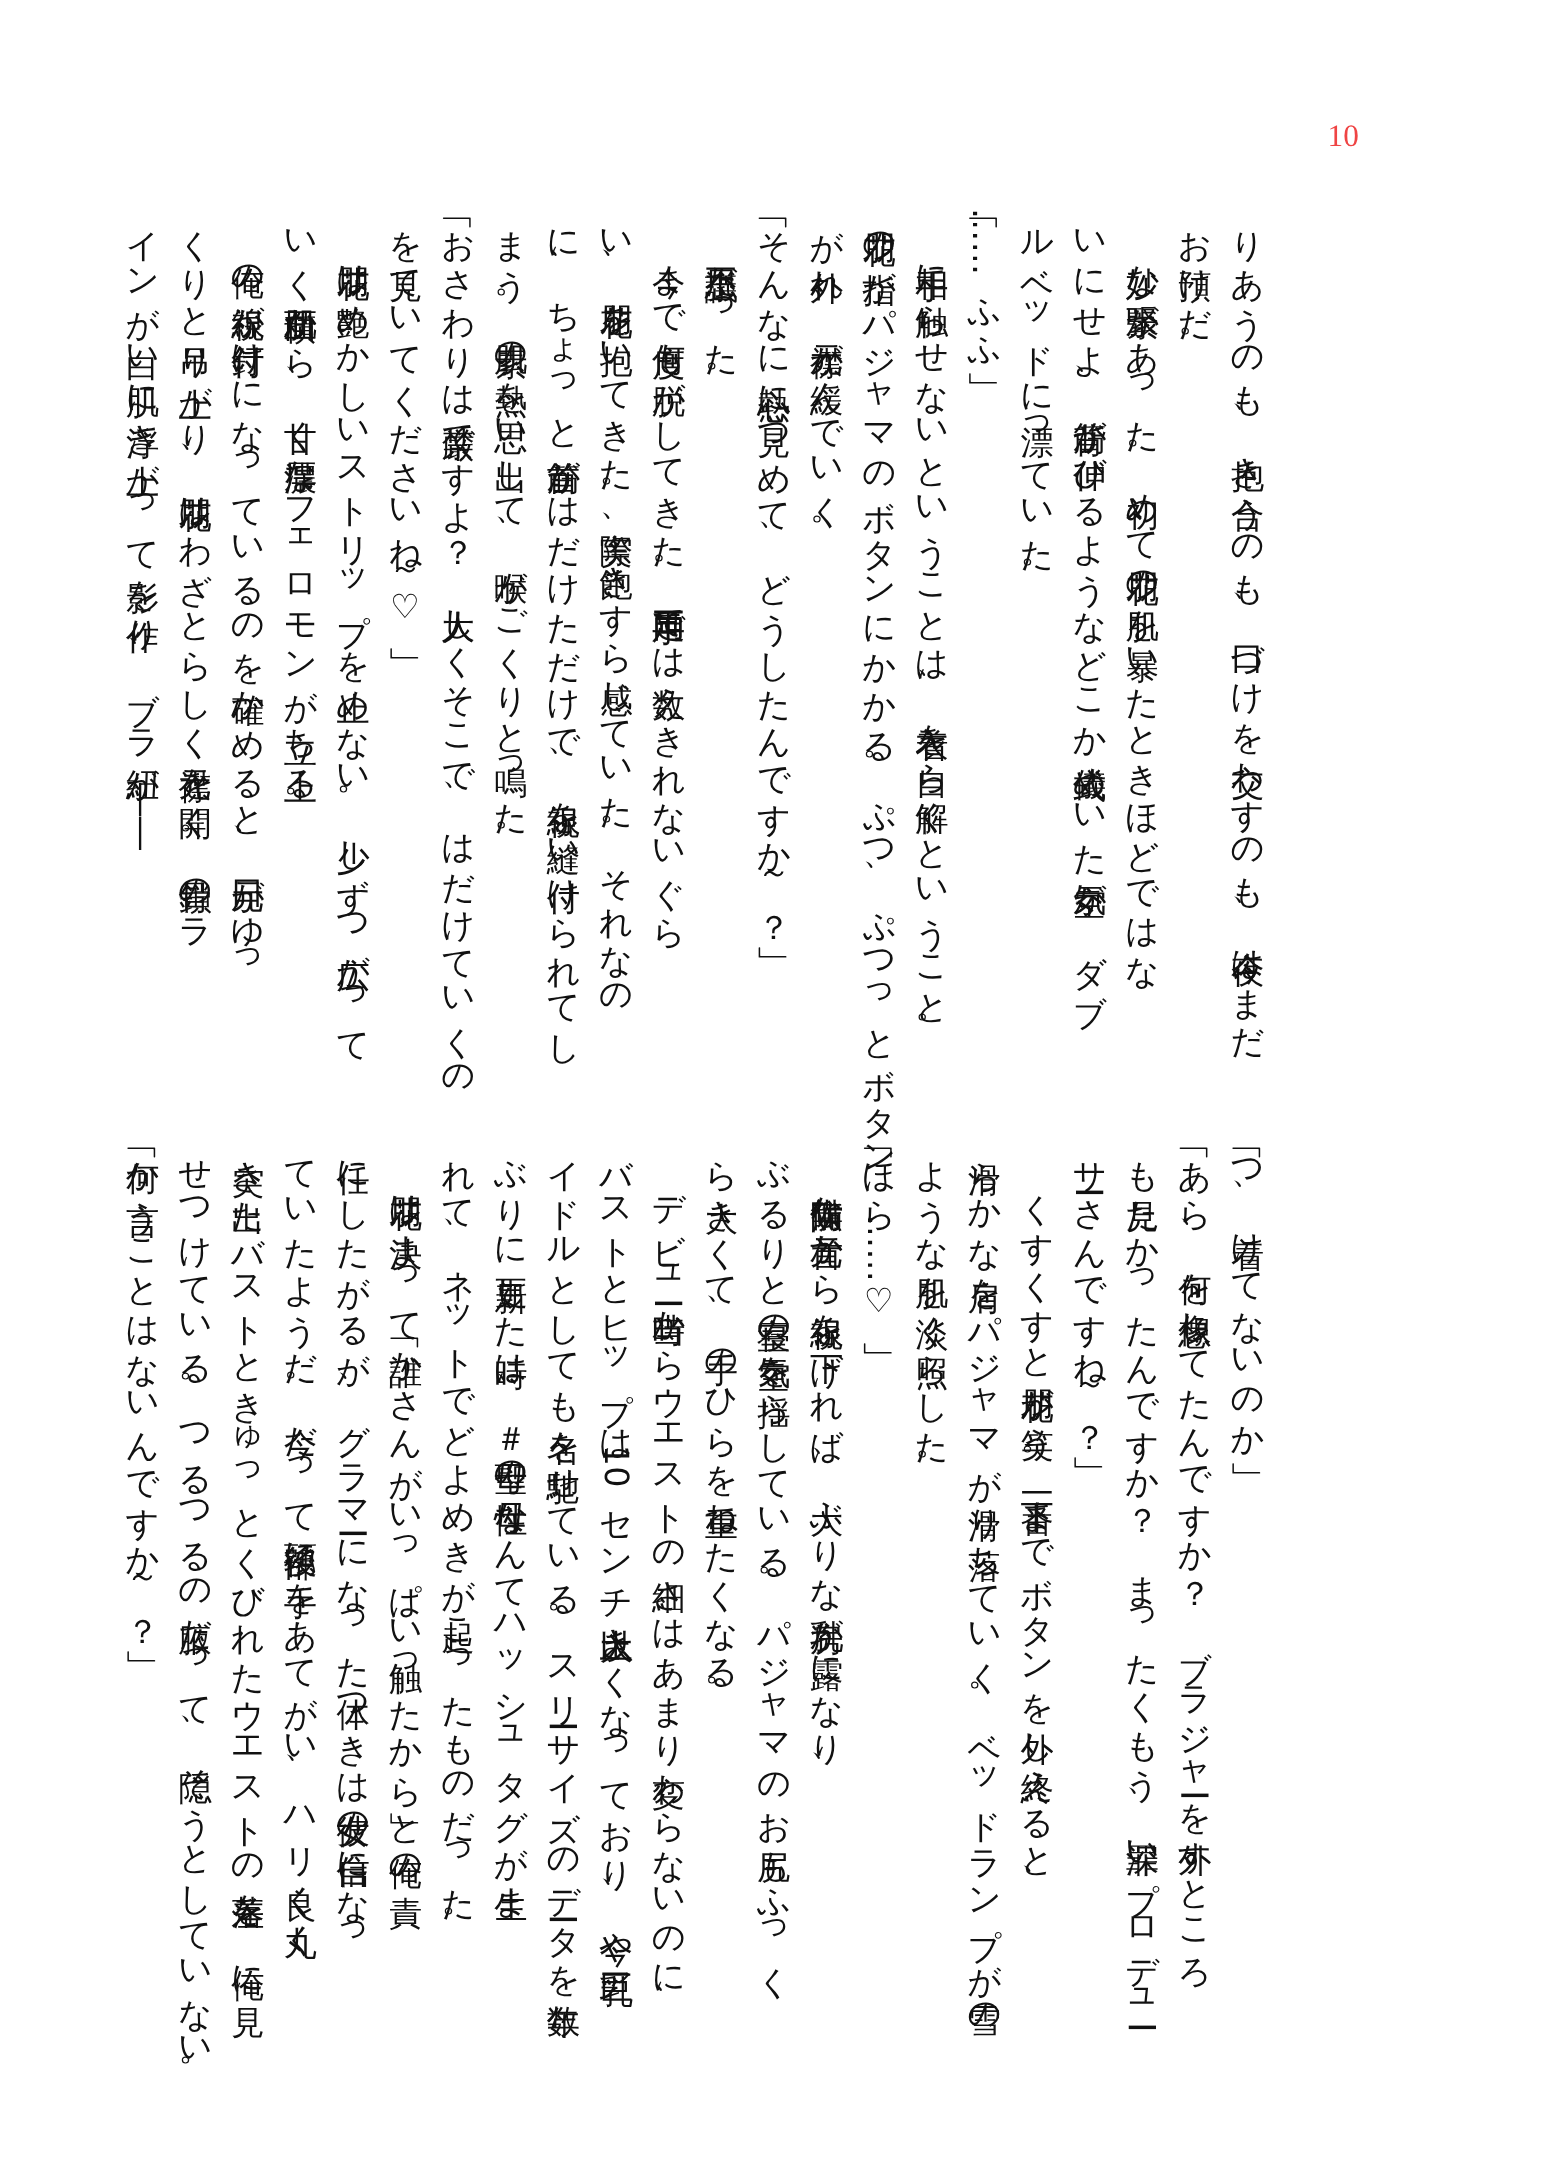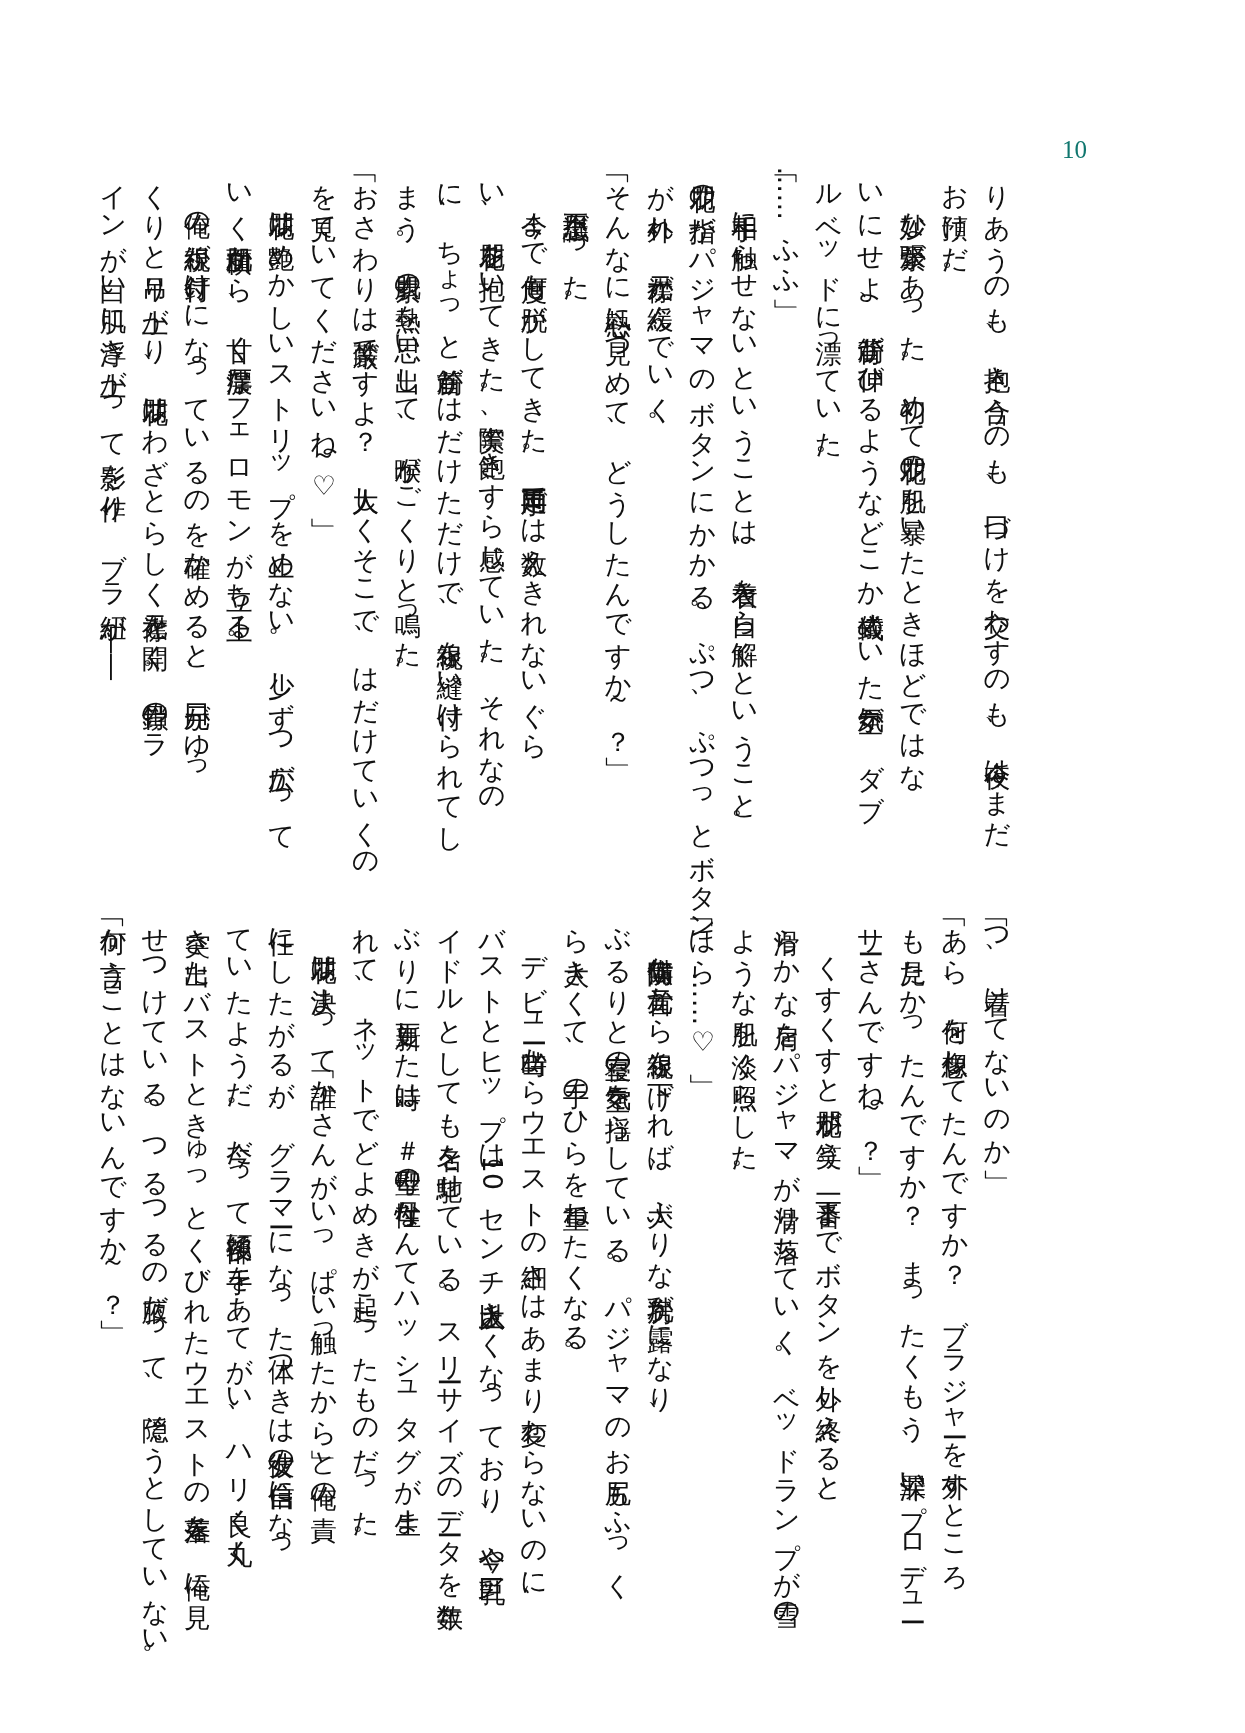--- a/index.html
+++ b/index.html
@@ -13,22 +13,21 @@
       position: relative;
       overflow: hidden;
       color: #111111;
     }
     .page-number {
       position: absolute;
       top: 96px;
       left: 1062px;
       font-family: "Liberation Serif", "DejaVu Serif", serif;
       font-size: 25px;
-      color: #0f766e;
-      margin-top: 40px;
+      color: #ef4444;
     }
     .column-block {
       position: absolute;
       writing-mode: vertical-rl;
       -webkit-writing-mode: vertical-rl;
       text-orientation: mixed;
       font-family: "DejaVu Sans", "Liberation Sans", sans-serif;
       font-size: 26.6px;
       line-height: 42.1px;
       letter-spacing: 0.4px;

